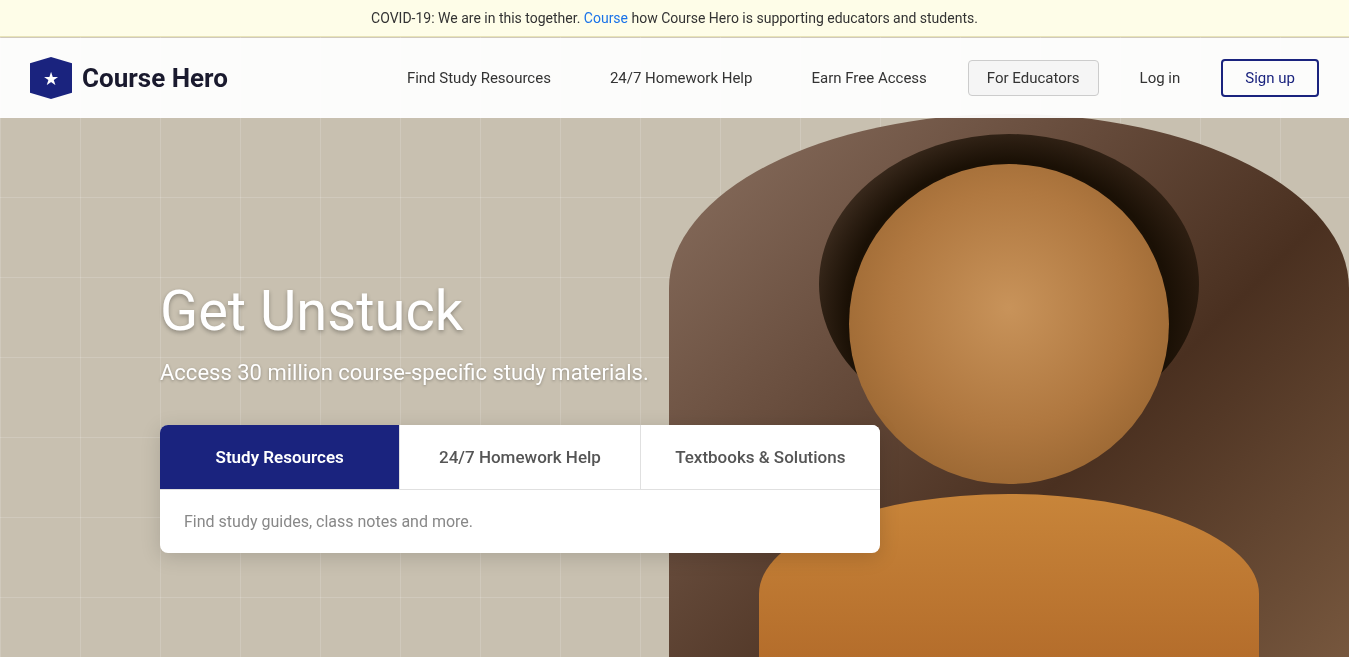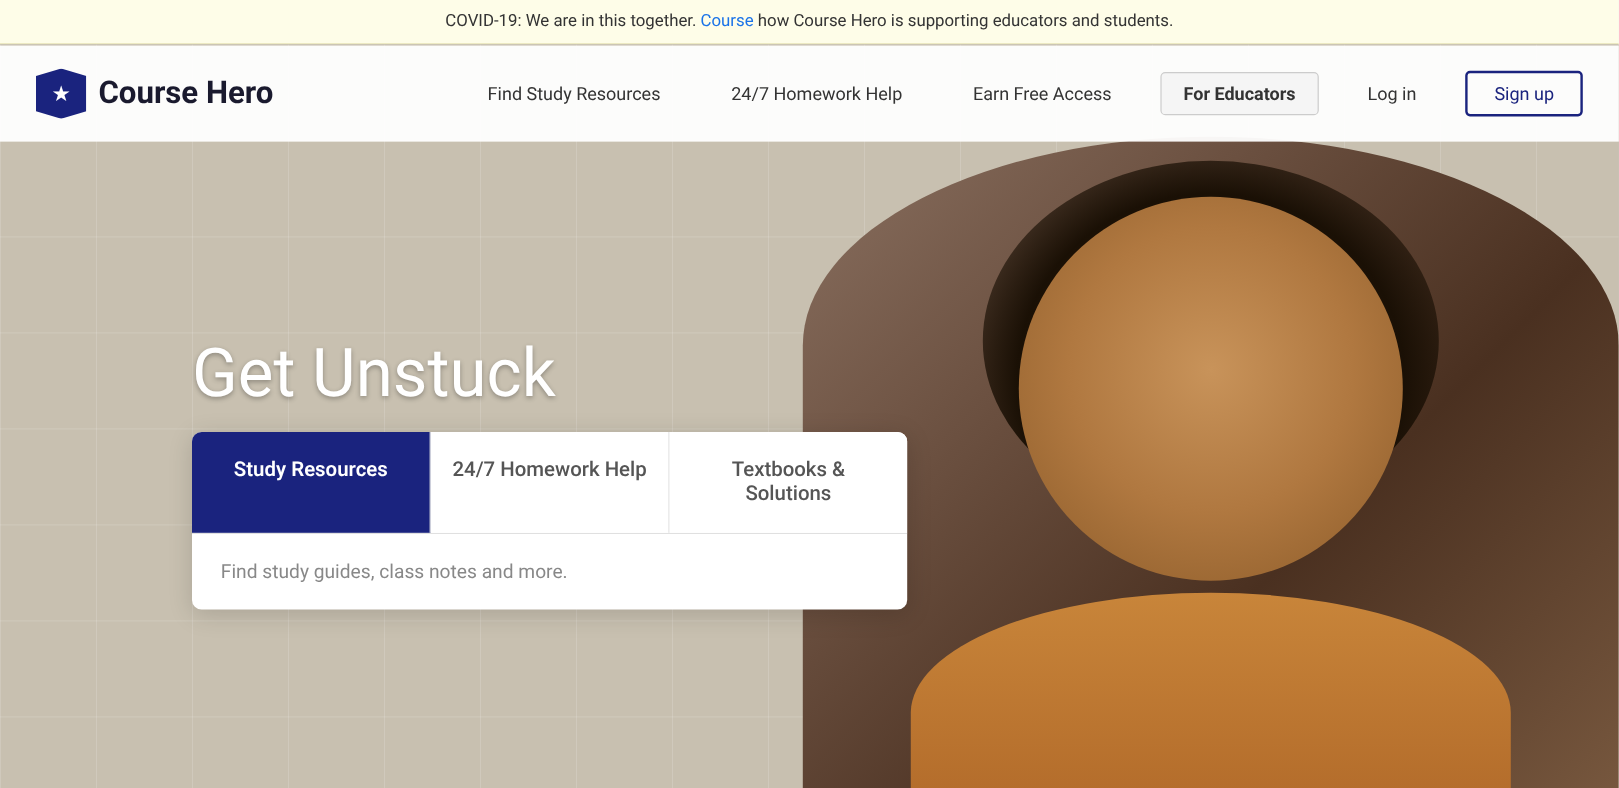--- a/index.html
+++ b/index.html
@@ -75,21 +75,21 @@
       color: #333;
       text-decoration: none;
       white-space: nowrap;
       cursor: pointer;
     }
 
     .nav-link-active {
       border: 1px solid #ccc;
       border-radius: 4px;
       background: #f5f5f5;
-      font-weight: 700;
+      font-weight: 400;
     }
 
     .nav-login {
       padding: 8px 18px;
       font-size: 15px;
       color: #333;
       text-decoration: none;
       cursor: pointer;
     }
 
@@ -193,21 +193,21 @@
       font-size: 22px;
       color: white;
       text-shadow: 0 1px 3px rgba(0,0,0,0.3);
       margin-bottom: 40px;
     }
 
     
     .tabs-card {
       background: white;
       border-radius: 8px;
-      width: 596px;
+      width: 720px;
       box-shadow: 0 4px 20px rgba(0,0,0,0.15);
       overflow: hidden;
     }
 
     .tabs-header {
       display: flex;
       border-bottom: 1px solid #e0e0e0;
     }
 
     .tab-item {
@@ -274,20 +274,21 @@
   <div class="hero-bg"></div>
 
   <div class="hero-person">
     <div class="person-hair"></div>
     <div class="person-face"></div>
     <div class="person-body"></div>
   </div>
 
   <div class="hero-content">
     <h1 class="hero-title">Get Unstuck</h1>
+    <p class="hero-subtitle">Access 30 million course-specific study materials.</p>
 
     <div class="tabs-card">
       <div class="tabs-header">
         <div class="tab-item active">
           <span>Study Resources</span>
         </div>
         <div class="tab-item inactive">
           <span>24/7 Homework Help</span>
         </div>
         <div class="tab-item inactive">

